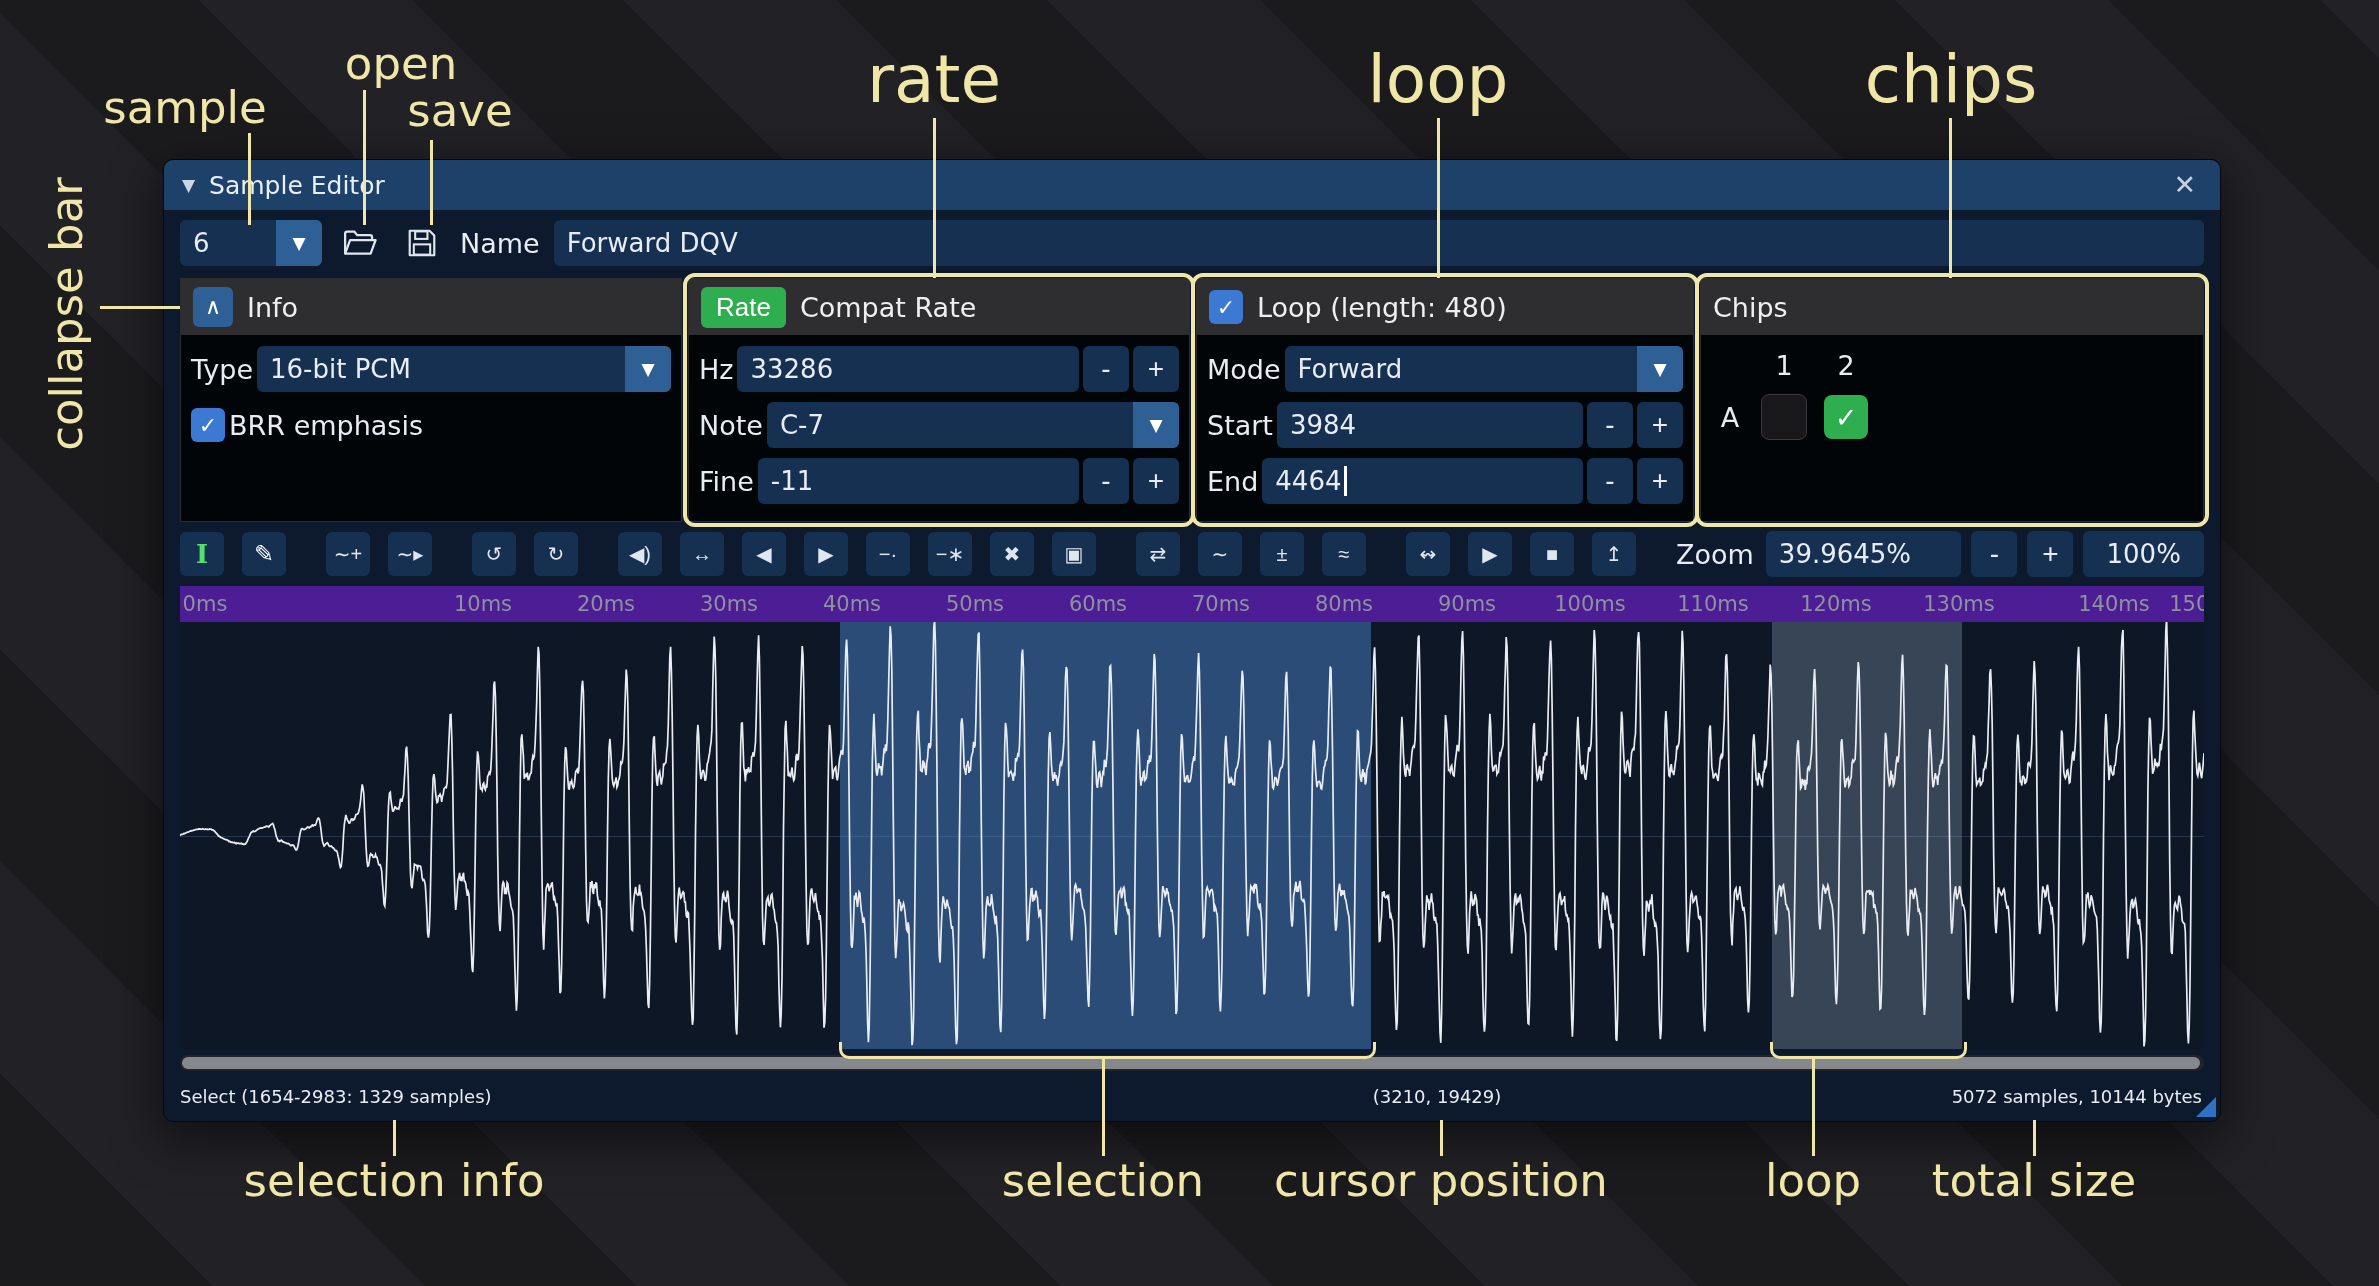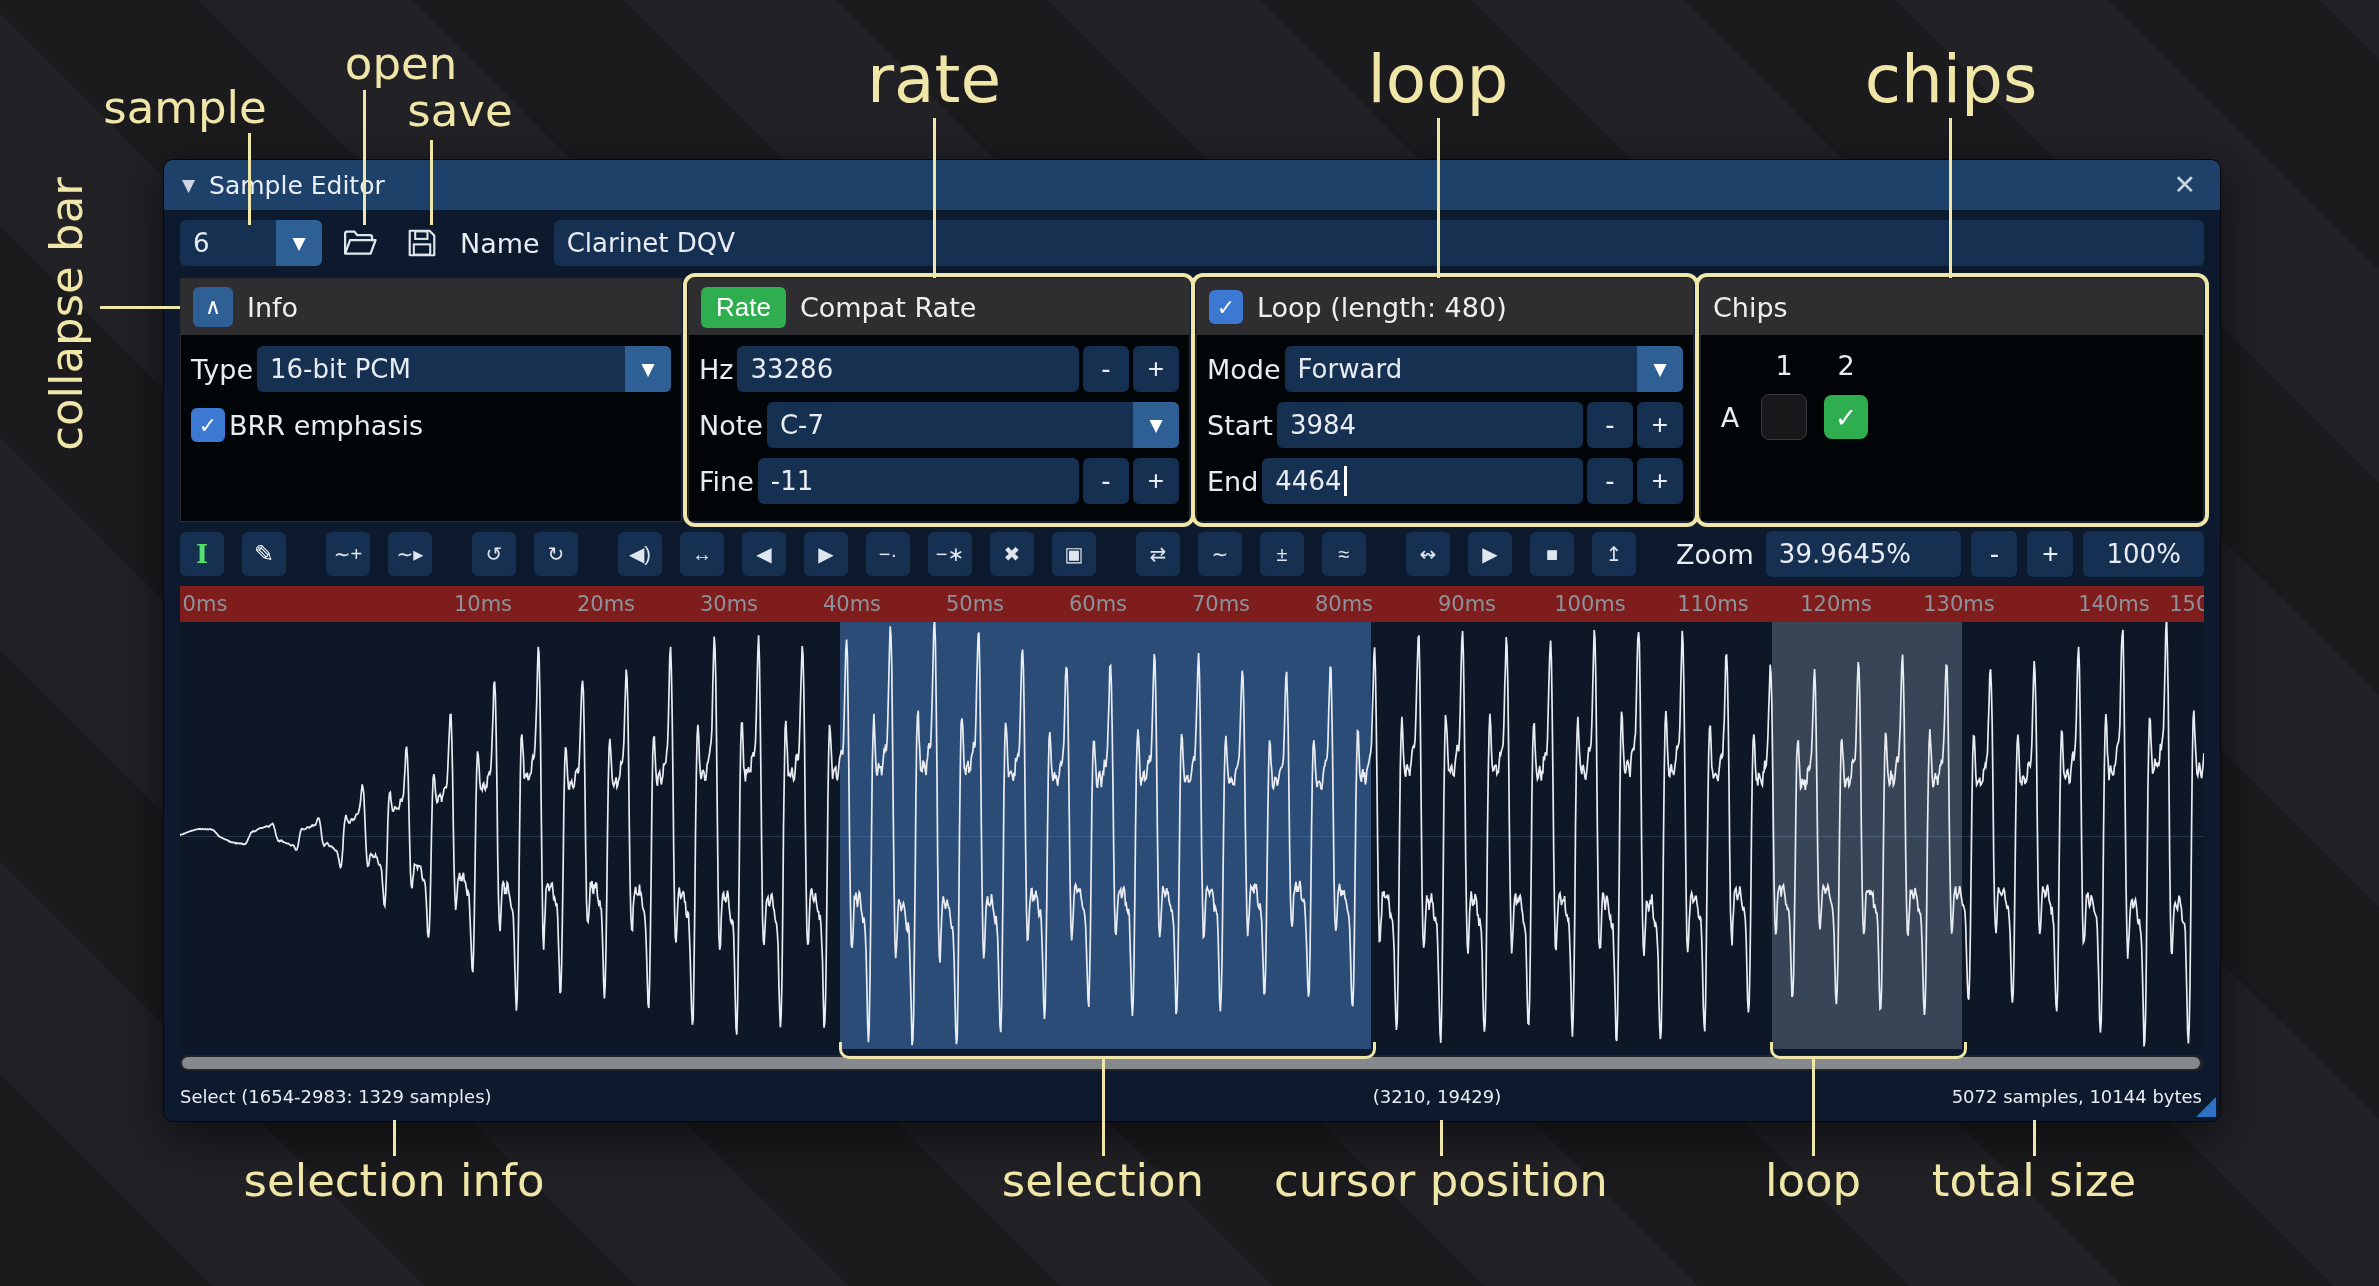--- a/index.html
+++ b/index.html
@@ -55,21 +55,21 @@
   .tb-group{display:flex;gap:18px;margin-right:40px;}
   .tb-btn{width:44px;height:44px;background:#163052;border:none;border-radius:6px;color:#dfe6ee;
           font-size:20px;display:flex;align-items:center;justify-content:center;padding:0;}
   .tb-btn.icon-select{font-family:"DejaVu Serif",serif;font-size:26px;color:#54e06e;font-weight:bold;}
   .tb-btn.icon-bright{color:#ffffff;font-size:24px;}
   .zoom-lbl{margin-left:auto;font-size:27px;color:#e8ecf3;margin-right:12px;}
   .zoom-field{width:172px;margin-right:10px;}
   .zoom-btn{margin-right:10px;}
   .zoom-reset{width:96px;justify-content:center;}
   
-  .ruler{height:36px;margin:0 16px;position:relative;overflow:hidden;background:#7f1d1d;flex:none;}
+  .ruler{height:36px;margin:0 16px;position:relative;overflow:hidden;background:#4c1d95;flex:none;}
   .ruler-label{position:absolute;top:50%;transform:translate(-50%,-50%);font-size:21px;color:#8d939c;white-space:nowrap;}
   .wave{flex:1;min-height:0;margin:0 16px;position:relative;background:#0d1726;overflow:hidden;}
   .wave::before{content:'';position:absolute;left:0;right:0;top:50%;height:1px;background:#26364d;}
   .region{position:absolute;top:0;bottom:0;}
   .region.sel{left:660px;width:531px;background:rgba(72,130,199,.5);}
   .region.loop{left:1592px;width:190px;background:rgba(165,190,215,.28);}
   .wave-svg{position:absolute;inset:0;width:100%;height:100%;}
   .scrollbar{height:16px;margin:6px 16px 0;background:#232327;border-radius:8px;position:relative;flex:none;}
   .thumb{position:absolute;top:2px;bottom:2px;left:2px;right:4px;background:#85888d;border-radius:6px;}
   
@@ -115,21 +115,21 @@
       </button>
       <button class="icon-btn">
         <svg width="30" height="30" viewBox="0 0 22 22">
           <path d="M2 2 L16.5 2 L20 5.5 L20 20 L2 20 Z" fill="none" stroke="#dfe6ee" stroke-width="1.6" stroke-linejoin="round"></path>
           <rect x="6" y="2.5" width="9" height="5.5" fill="none" stroke="#dfe6ee" stroke-width="1.5"></rect>
           <rect x="5" y="12" width="12" height="7.5" fill="none" stroke="#dfe6ee" stroke-width="1.5"></rect>
         </svg>
       </button>
       <span class="lbl">Name</span>
       <div class="field flex1">
-        <span>Clarinet DQV</span>
+        <span>Forward DQV</span>
       </div>
     </div>
 
     <div class="panels">
 
       <div class="panel p-info">
         <div class="phdr">
           <button class="chev">∧</button>
           <span>Info</span>
         </div>

